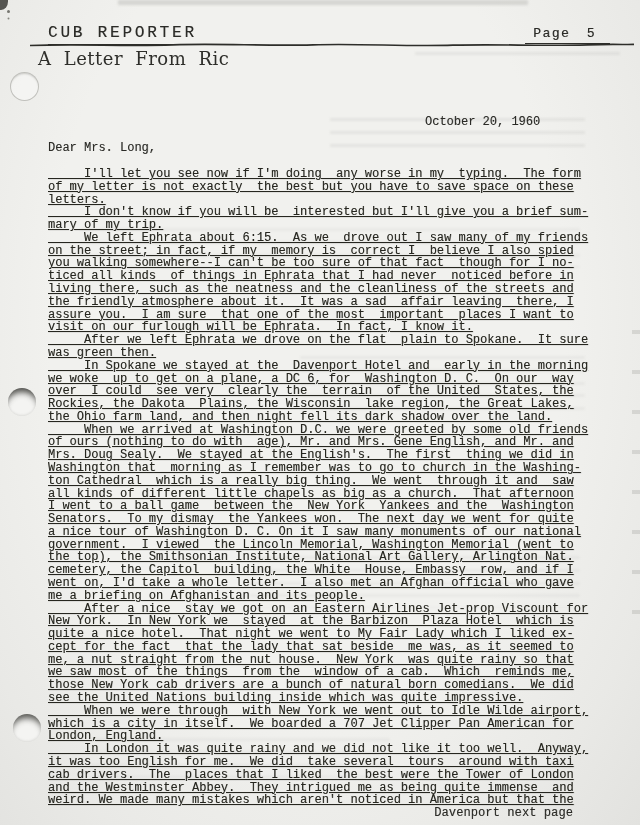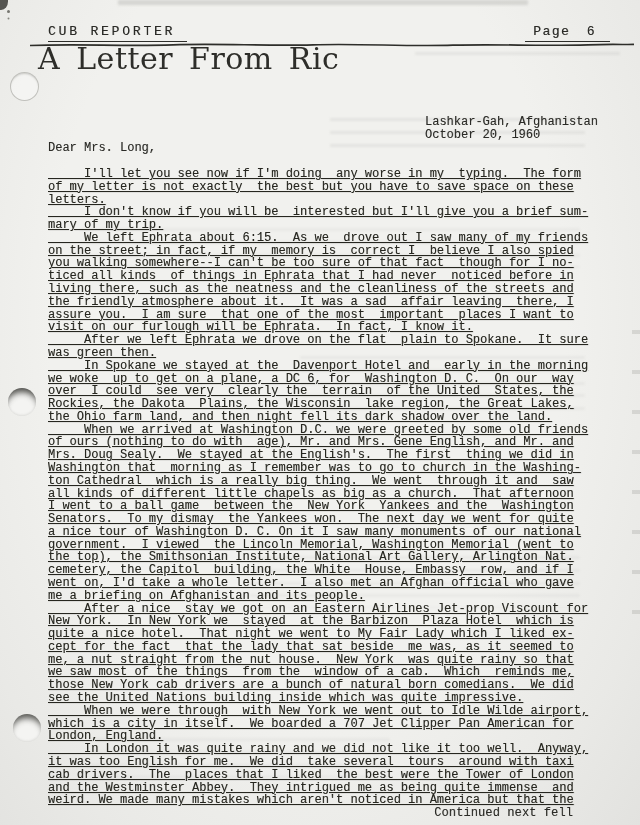--- a/index.html
+++ b/index.html
@@ -13,37 +13,37 @@
     background:
       radial-gradient(ellipse at 48% 38%, #f1f1ee 55%, #e9e9e6 82%, #e2e2df 100%);
     color:#2b2b27;
   }
   
   .masthead-row{
     position:absolute;left:48px;right:30px;top:24px;
     display:flex;justify-content:space-between;align-items:baseline;
   }
   .masthead{
-    font-size:13px;letter-spacing:2.8px;
+    font-size:16px;letter-spacing:2.8px;
     padding:0 12px 2px 0;
     border-bottom:1.5px solid #2e2e2a;
     text-shadow:.4px .3px 0 rgba(43,43,39,.45);
   }
   .pagenum{
     font-size:13px;letter-spacing:1.5px;word-spacing:7px;
     padding:0 14px 2px 8px;
     border-bottom:1.5px solid #2e2e2a;
     text-shadow:.4px .3px 0 rgba(43,43,39,.45);
   }
   .rule{position:absolute;left:28px;top:41px;}
   
   .title{
     position:absolute;left:38px;top:44px;margin:0;
     font-family:"DejaVu Serif", serif;
-    font-weight:400;font-size:30px;line-height:30px;
+    font-weight:400;font-size:18px;line-height:30px;
     letter-spacing:.5px;word-spacing:6px;color:#2e2e2a;
   }
   
   pre{
     margin:0;
     font-family:"Liberation Mono", monospace;
     font-size:12px;line-height:12.78px;
     color:#26261f;
     text-shadow:.35px .25px 0 rgba(38,38,31,.35);
   }
@@ -122,31 +122,30 @@
   <div class="bleed b4"></div>
   <div class="bleed b5"></div>
   <div class="bleed b6"></div>
   <div class="edge-bleed"></div>
   <div class="punch punch-faint"></div>
   <div class="punch punch-dark-1"></div>
   <div class="punch punch-dark-2"></div>
 
   <header class="masthead-row">
     <span class="masthead">CUB REPORTER</span>
-    <span class="pagenum">Page 6</span>
+    <span class="pagenum">Page 5</span>
   </header>
   <svg class="rule" width="608" height="8" viewBox="0 0 608 8">
     <path d="M2 4.5 C 50 2.5, 95 5.5, 145 3.8 C 195 2.2, 235 5.2, 285 3.8 C 335 2.4, 375 5.6, 425 4.2 C 472 3.0, 512 5.2, 560 3.8 C 585 3.0, 600 3.8, 606 3.4" fill="none" stroke="#2e2e2a" stroke-width="1.7"></path>
   </svg>
 
   <h1 class="title">A Letter From Ric</h1>
 
 
   <div class="dateline">
-    <div>Lashkar-Gah, Afghanistan</div>
     <div>October 20, 1960</div>
   </div>
 
   <div class="salutation">Dear Mrs. Long,</div>
 
   <pre class="letter-body">     I'll let you see now if I'm doing  any worse in my  typing.  The form
 of my letter is not exactly  the best but you have to save space on these
 letters.
      I don't know if you will be  interested but I'll give you a brief sum-
 mary of my trip.
@@ -189,15 +188,15 @@
 see the United Nations building inside which was quite impressive.
      When we were through  with New York we went out to Idle Wilde airport,
 which is a city in itself.  We boarded a 707 Jet Clipper Pan American for
 London, England.
      In London it was quite rainy and we did not like it too well.  Anyway,
 it was too English for me.  We did  take several  tours  around with taxi
 cab drivers.  The  places that I liked  the best were the Tower of London
 and the Westminster Abbey.  They intrigued me as being quite immense  and
 weird. We made many mistakes which aren't noticed in America but that the</pre>
 
-  <div class="continued">Continued next fell</div>
+  <div class="continued">Davenport next page</div>
 
 </div>
 
 </body></html>

